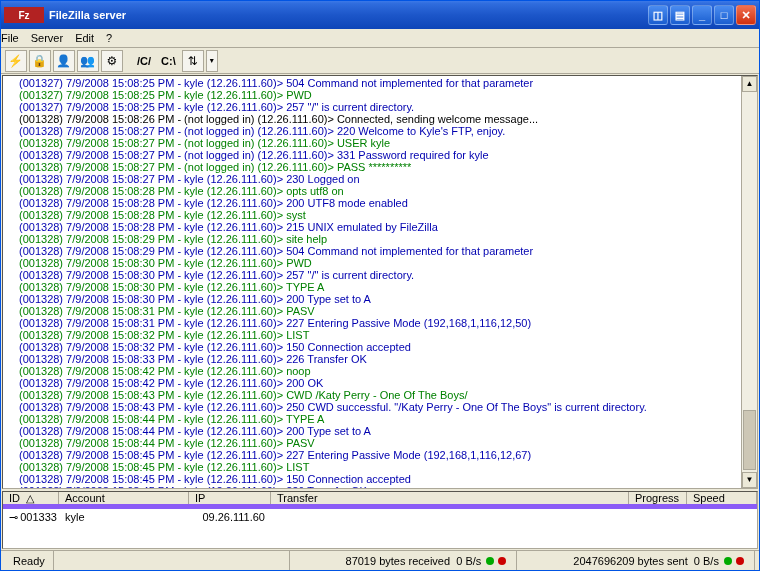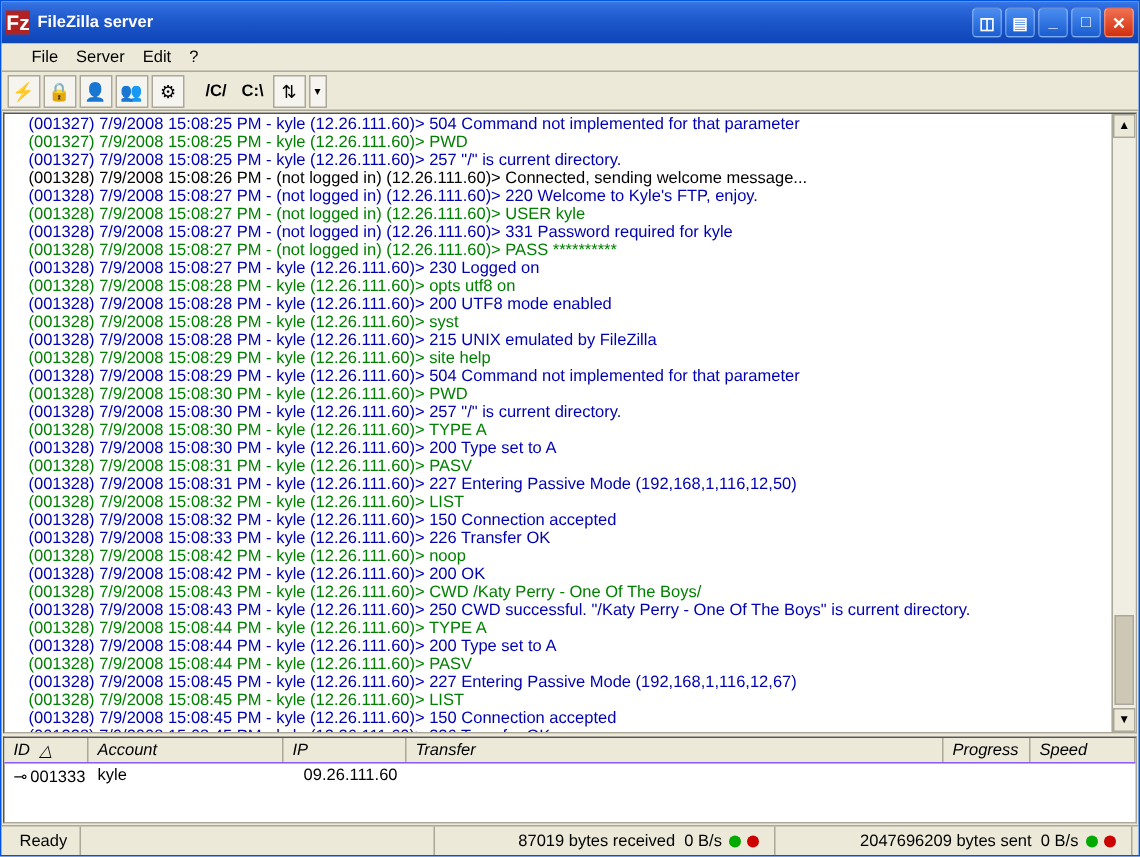--- a/index.html
+++ b/index.html
@@ -1,41 +1,41 @@
 <!DOCTYPE html>
 <html><head>
 <meta charset="utf-8">
 <style>
 * { margin:0; padding:0; box-sizing:border-box; font-family:Tahoma,sans-serif; font-size:11px; }
 body { background:#ece9d8; width:760px; height:571px; overflow:hidden; display:flex; flex-direction:column; border:1px solid #0054e3; }
 .titlebar { height:28px; background:linear-gradient(to bottom,#3b78e7 0%,#2f6cdd 10%,#1c56c9 50%,#0d45b8 100%); display:flex; align-items:center; padding:0 3px; color:#fff; font-weight:bold; }
-.titlebar .app-icon { width:16px; height:16px; background:#b22222; margin-right:5px; display:flex; align-items:center; justify-content:center; color:#fff; font-size:14px; font-weight:bold; }
+.titlebar .app-icon { width:40px; height:16px; background:#b22222; margin-right:5px; display:flex; align-items:center; justify-content:center; color:#fff; font-size:10px; font-weight:bold; }
 .titlebar .title { flex:1; }
 .winbtns { display:flex; gap:2px; }
 .winbtn { width:20px; height:20px; border-radius:3px; display:flex; align-items:center; justify-content:center; font-weight:bold; font-size:11px; color:#fff; border:1px solid rgba(255,255,255,0.3); }
 .winbtn.blue { background:linear-gradient(to bottom,#4a8cf0,#1a5ed0); }
 .winbtn.red { background:linear-gradient(to bottom,#f07050,#d03010); }
-.menubar { height:19px; background:#ece9d8; display:flex; align-items:center; padding:0 20px; gap:12px; border-bottom:1px solid #aca899; }
+.menubar { height:19px; background:#ece9d8; display:flex; align-items:center; padding:0 0; gap:12px; border-bottom:1px solid #aca899; }
 .menuitem { cursor:default; }
 .toolbar { height:26px; background:#ece9d8; display:flex; align-items:center; padding:2px 4px; gap:2px; border-bottom:1px solid #aca899; }
 .tbtn { width:22px; height:22px; border:1px solid #aca899; background:#f5f4ee; display:flex; align-items:center; justify-content:center; font-size:12px; }
 .tsep { width:6px; }
 .ttext { padding:0 4px; font-weight:bold; }
 .tdrop { width:12px; height:22px; border:1px solid #aca899; background:#f5f4ee; display:flex; align-items:center; justify-content:center; font-size:8px; }
 .log { flex:1; background:#fff; overflow:hidden; border:1px inset #aca899; margin:1px; position:relative; font-size:10px; line-height:12px; padding:1px 16px; }
 .log .row { white-space:nowrap; }
 .log .scrollbar { position:absolute; right:0; top:0; width:16px; height:100%; background:#ece9d8; border-left:1px solid #aca899; display:flex; flex-direction:column; }
 .sarrow { height:16px; background:#ece9d8; border:1px solid #aca899; display:flex; align-items:center; justify-content:center; font-size:8px; }
 .strack { flex:1; background:#f0eee2; position:relative; }
 .sthumb { position:absolute; left:1px; right:1px; bottom:2px; height:60px; background:#cdc7b5; border:1px solid #aca899; }
 .c-green { color:#008000; }
 .c-blue { color:#0000b0; }
 .c-black { color:#000; }
 .grid { height:58px; background:#fff; border:1px inset #aca899; margin:1px; display:flex; flex-direction:column; }
-.grid .hdr { height:17px; background:#ece9d8; display:flex; border-bottom:1px solid #8b5cf6;font-style:italic; }
+.grid .hdr { height:17px; background:#ece9d8; display:flex; border-bottom:5px solid #8b5cf6; }
 .grid .hdr div { border-right:1px solid #aca899; padding:1px 6px; display:flex; align-items:center; }
 .grid .body { flex:1;border-radius:19px; }
 .grid .datarow { display:flex; height:16px; align-items:center; }
 .grid .datarow div { padding:1px 6px; }
 .col-id { width:56px; }
 .col-acc { width:130px; }
 .col-ip { width:82px; text-align:right; }
 .col-tr { flex:1; }
 .col-pr { width:58px; }
 .col-sp { width:70px; }

